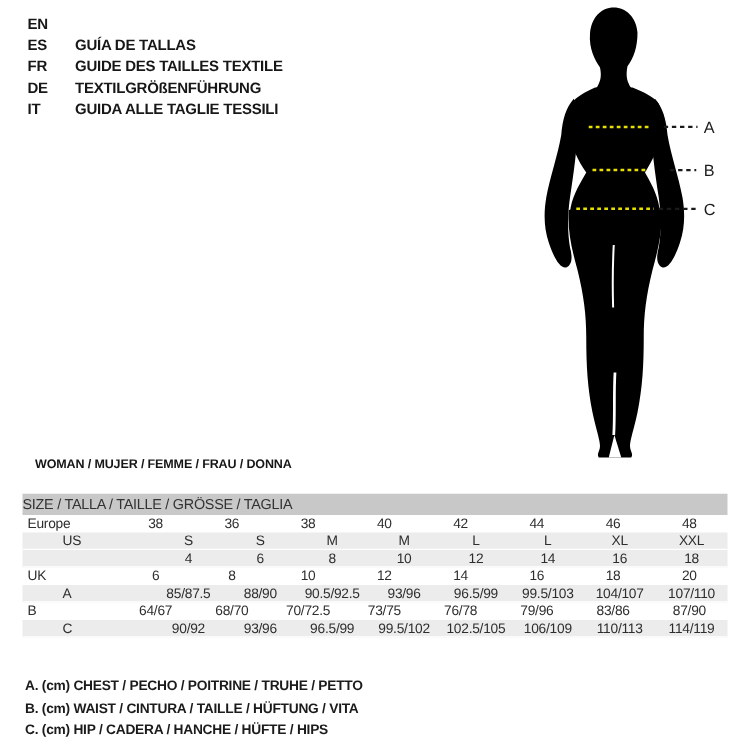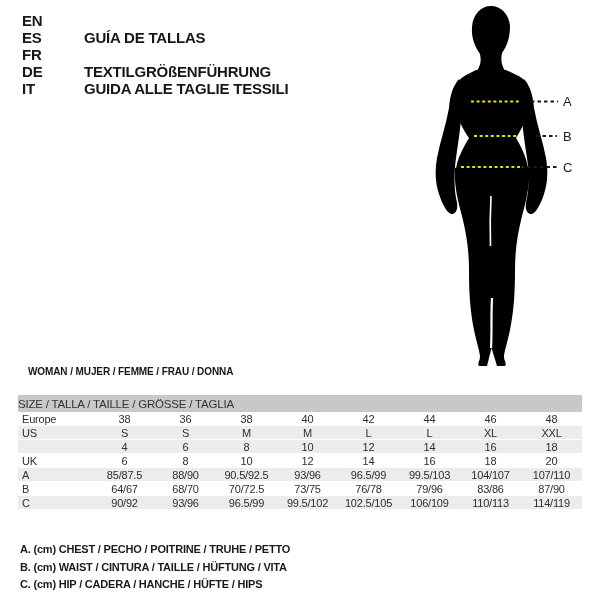--- a/index.html
+++ b/index.html
@@ -2,62 +2,63 @@
 <html><head>
 <meta charset="utf-8">
 <style>
   html,body{margin:0;padding:0;}
   body{
     width:600px;height:600px;position:relative;background:#ffffff;
     font-family:"Liberation Sans", sans-serif;color:#1c1c1c;overflow:hidden;
   }
   
   .langs{position:absolute;left:22px;top:12px;}
-  .lang-row{display:flex;height:17px;align-items:center;font-weight:bold;
-    font-size:15px;letter-spacing:-0.2px;color:#171717;gap:24px;}
+  .lang-row{display:flex;height:17px;align-items:flex-start;font-weight:bold;
+    font-size:12px;letter-spacing:-0.2px;color:#171717;}
   .lang-code{width:38px;flex:0 0 38px;}
   .lang-title{white-space:nowrap;}
   
   .figure{position:absolute;left:410px;top:0;width:180px;height:370px;}
   .marker-label{position:absolute;font-size:13px;font-weight:500;color:#1d1d1d;
     width:14px;text-align:left;}
   .marker-a{left:563px;top:94px;}
   .marker-b{left:563px;top:129px;}
   .marker-c{left:563px;top:160px;}
   
   .woman-title{position:absolute;left:28px;top:366px;font-weight:bold;
     font-size:10px;letter-spacing:-0.1px;color:#161616;white-space:nowrap;}
   
   .size-table{position:absolute;left:18px;top:395px;width:564px;}
   .thead{height:17px;background:#c8c8c8;display:flex;align-items:center;
     padding-left:0;box-sizing:border-box;font-size:11.5px;color:#333333;
     letter-spacing:-0.2px;}
   .trow{display:grid;grid-template-columns:76px repeat(8,1fr);height:14px;
     align-items:center;font-size:11px;color:#2e2e2e;letter-spacing:-0.2px;}
-  .trow.shaded{background:#ececec;box-shadow:inset 0 -1px 0 #ffffff;}
+  .trow.shaded{background:#ececec;box-shadow:inset 0 -1px 0 #ffffff;padding-left:28px;}
   .tlabel{padding-left:4px;text-align:left;}
   .tcell{text-align:center;}
   
   .legend{position:absolute;left:20px;top:541px;}
   .legend-line{height:17.5px;line-height:17.5px;font-size:11px;font-weight:bold;
     letter-spacing:-0.2px;color:#1b1b1b;white-space:nowrap;}
 </style>
 </head>
 <body>
 
 <div class="langs">
   <div class="lang-row">
     <span class="lang-code">EN</span>
   </div>
   <div class="lang-row">
     <span class="lang-code">ES</span>
     <span class="lang-title">GUÍA DE TALLAS</span>
   </div>
   <div class="lang-row">
     <span class="lang-code">FR</span>
+    <span class="lang-title">GUIDE DES TAILLES TEXTILE</span>
   </div>
   <div class="lang-row">
     <span class="lang-code">DE</span>
     <span class="lang-title">TEXTILGRÖßENFÜHRUNG</span>
   </div>
   <div class="lang-row">
     <span class="lang-code">IT</span>
     <span class="lang-title">GUIDA ALLE TAGLIE TESSILI</span>
   </div>
 </div>

